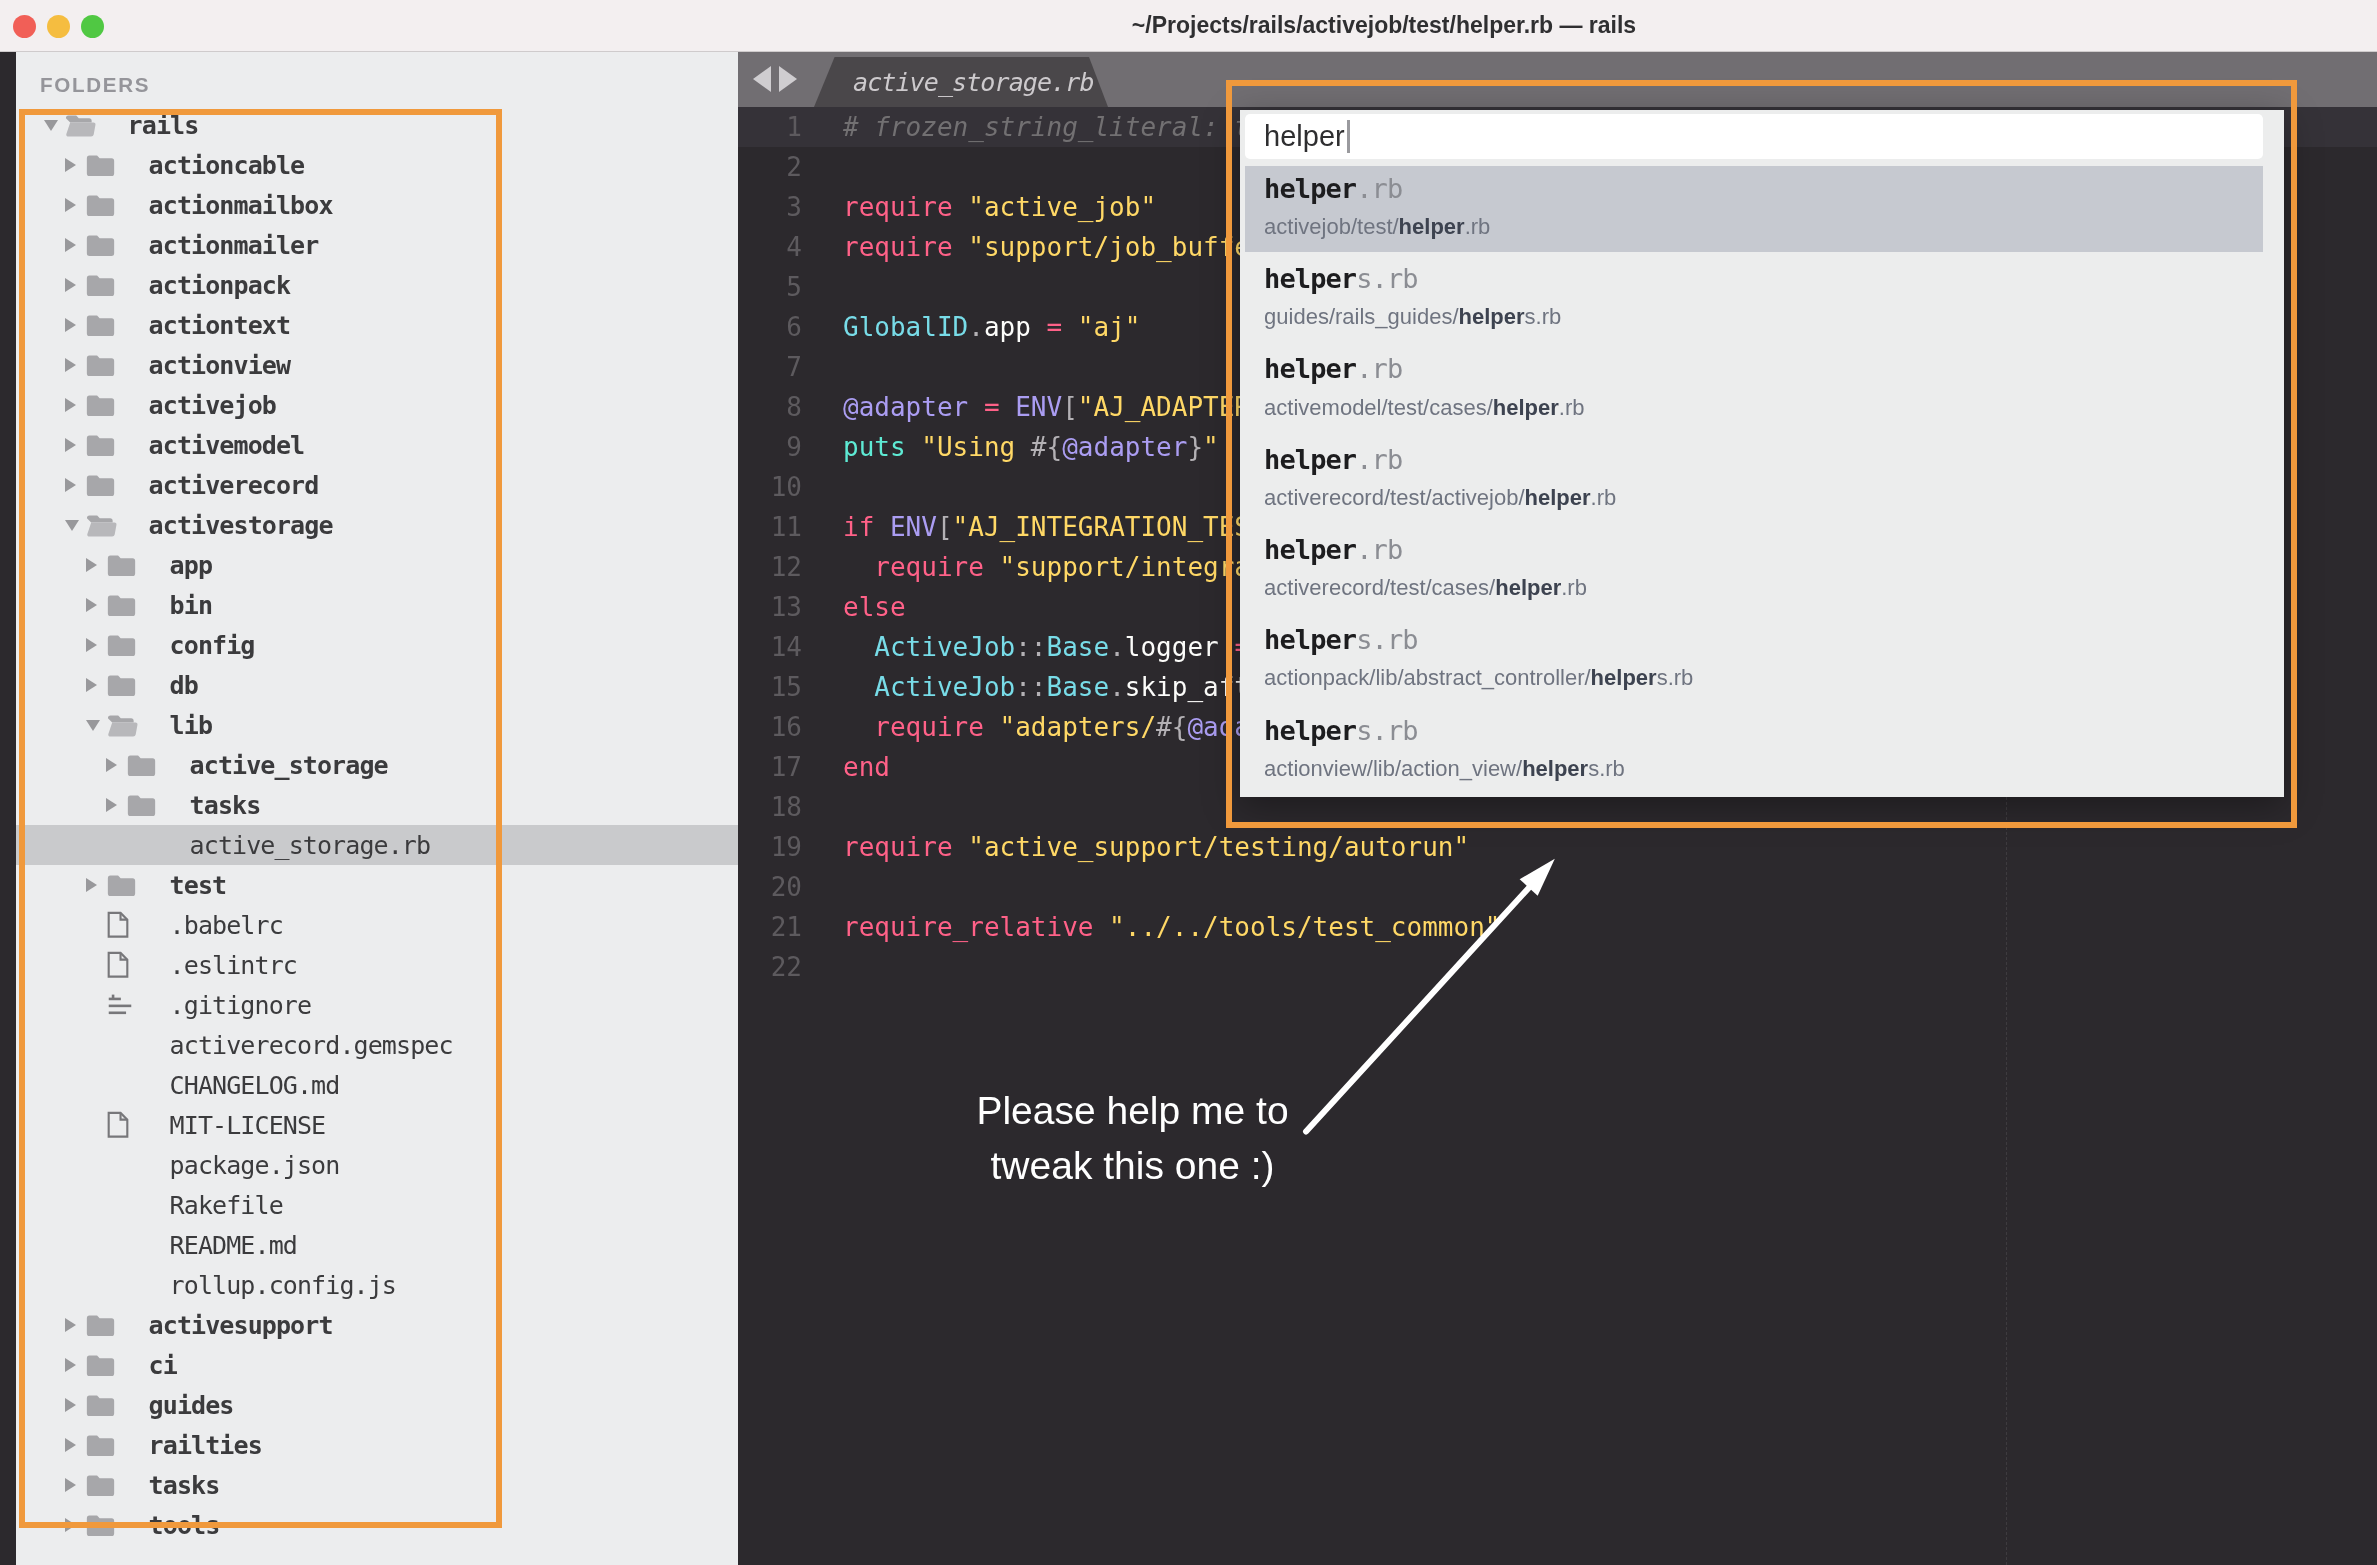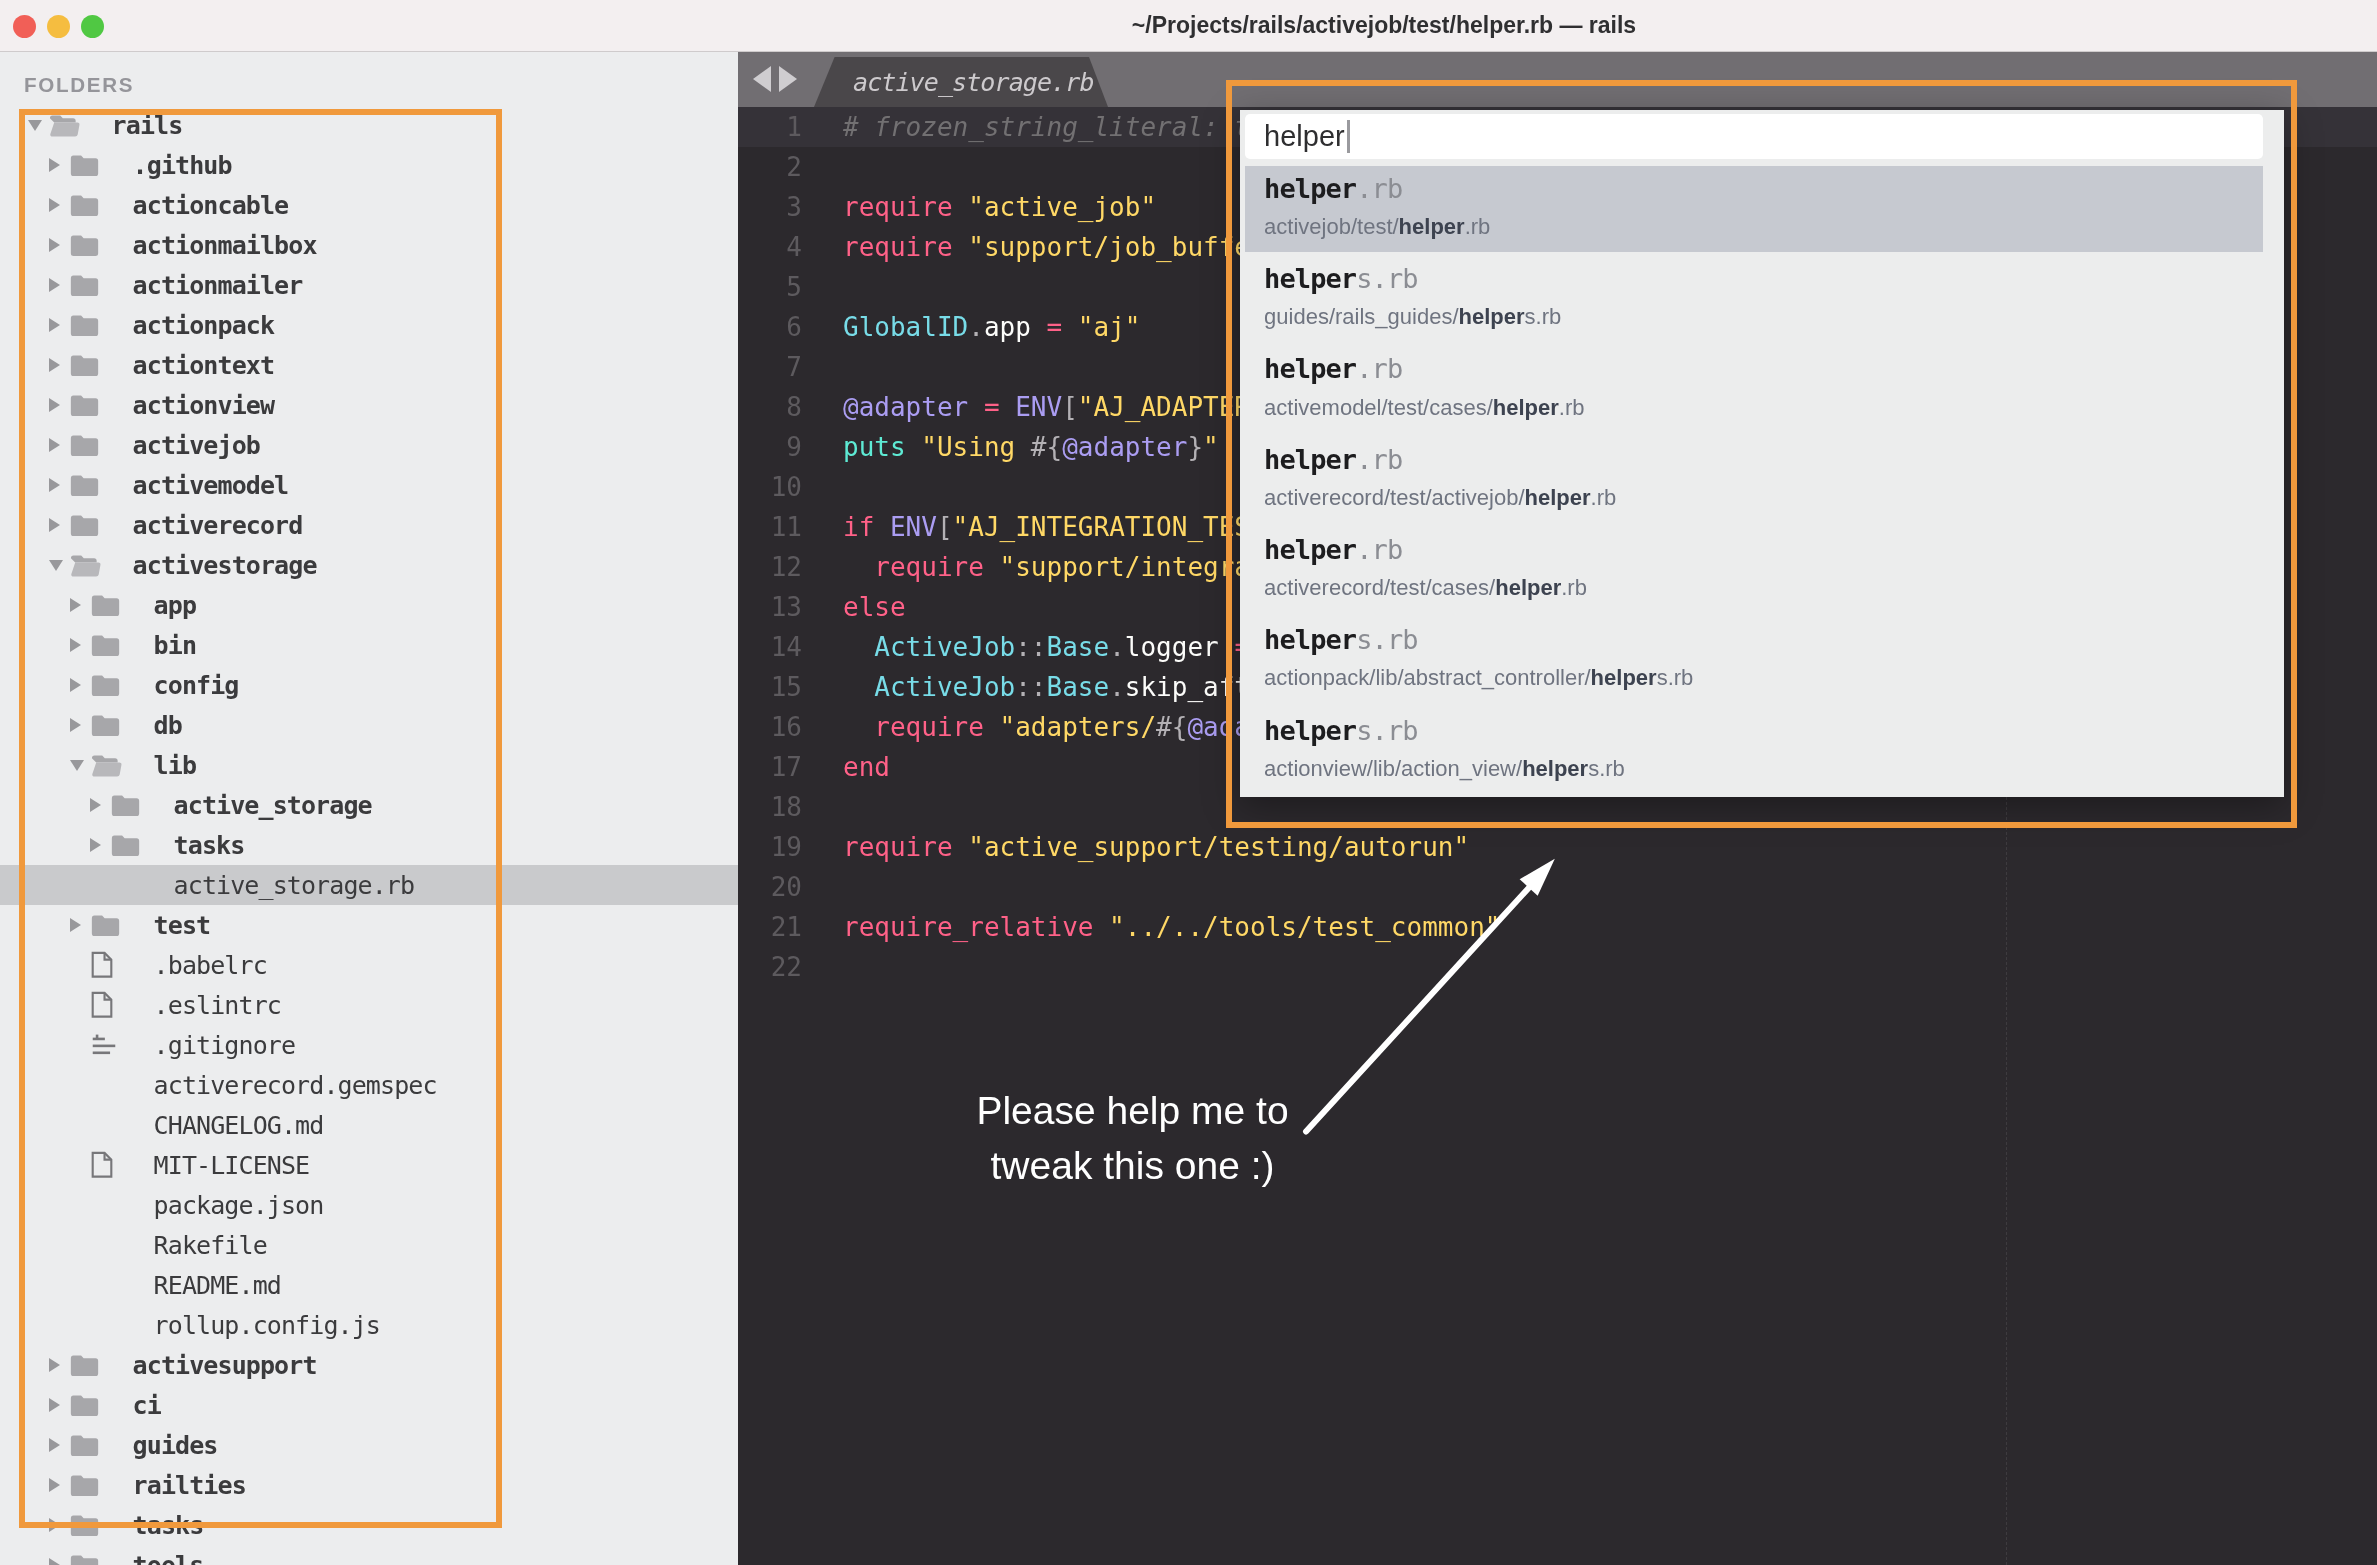--- a/index.html
+++ b/index.html
@@ -10,21 +10,21 @@
   #titlebar{position:absolute;left:0;top:0;width:2377px;height:51px;
             background:#f3eff0;border-bottom:0.9px solid #cfcbcc;z-index:3;}
   .tl{position:absolute;top:14.6px;width:23px;height:23px;border-radius:50%;}
   #tl-red{left:13px;background:#f15f57;}
   #tl-yellow{left:47px;background:#f5bd40;}
   #tl-green{left:81px;background:#50c843;}
   #win-title{position:absolute;left:1384px;top:12px;transform:translateX(-50%);
              font-size:23px;font-weight:bold;color:#2f2f31;white-space:nowrap;}
 
   
-  #sidebar{position:absolute;left:0;top:51px;width:738px;height:1514px;
+  #sidebar{position:absolute;left:16px;top:51px;width:738px;height:1514px;
            background:#ecedee;z-index:1;}
   #folders-label{position:absolute;left:24px;top:22px;font-size:20.6px;font-weight:bold;
                  letter-spacing:1.7px;color:#95959a;}
   #tree{position:absolute;left:0;top:54px;width:738px;}
   .treerow{position:relative;height:40px;display:flex;align-items:center;width:738px;
            font-family:"DejaVu Sans Mono",monospace;font-size:25px;letter-spacing:-0.9px;
            color:#3b3b3d;white-space:nowrap;}
   .treerow.sel{background:#c9cacc;}
   .treerow .sp{flex:none;}
   .tribox{flex:none;width:20.6px;display:flex;align-items:center;}
@@ -114,32 +114,20 @@
           <span class="tribox">
             <span class="tri-d"></span>
           </span>
           <span class="iconbox">
             <svg width="31" height="24" viewBox="0 0 36 28">
               <path fill="#a7a7aa" d="M1 6 q0-3 3-3 h9 l3 3 h12 q3 0 3 3 v2 H6 Z"></path>
               <path fill="#b8b8bb" d="M6 11 h27 q3 0 2.4 3 l-2 11 q-.5 2.5-3 2.5 H4 q-2.8 0-2.6-2.8 Z"></path>
             </svg>
           </span>
           <span class="lbl">rails</span>
-        </div>
-        <div class="treerow">
-          <span class="sp" style="width: 49px;"></span>
-          <span class="tribox">
-            <span class="tri-r"></span>
-          </span>
-          <span class="iconbox">
-            <svg width="29" height="24" viewBox="0 0 34 28">
-              <path fill="#a7a7aa" d="M1 6 q0-3 3-3 h9 l3 3 h14 q3 0 3 3 v15 q0 3-3 3 H4 q-3 0-3-3 Z"></path>
-            </svg>
-          </span>
-          <span class="lbl">.github</span>
         </div>
         <div class="treerow">
           <span class="sp" style="width: 49px;"></span>
           <span class="tribox">
             <span class="tri-r"></span>
           </span>
           <span class="iconbox">
             <svg width="29" height="24" viewBox="0 0 34 28">
               <path fill="#a7a7aa" d="M1 6 q0-3 3-3 h9 l3 3 h14 q3 0 3 3 v15 q0 3-3 3 H4 q-3 0-3-3 Z"></path>
             </svg>

